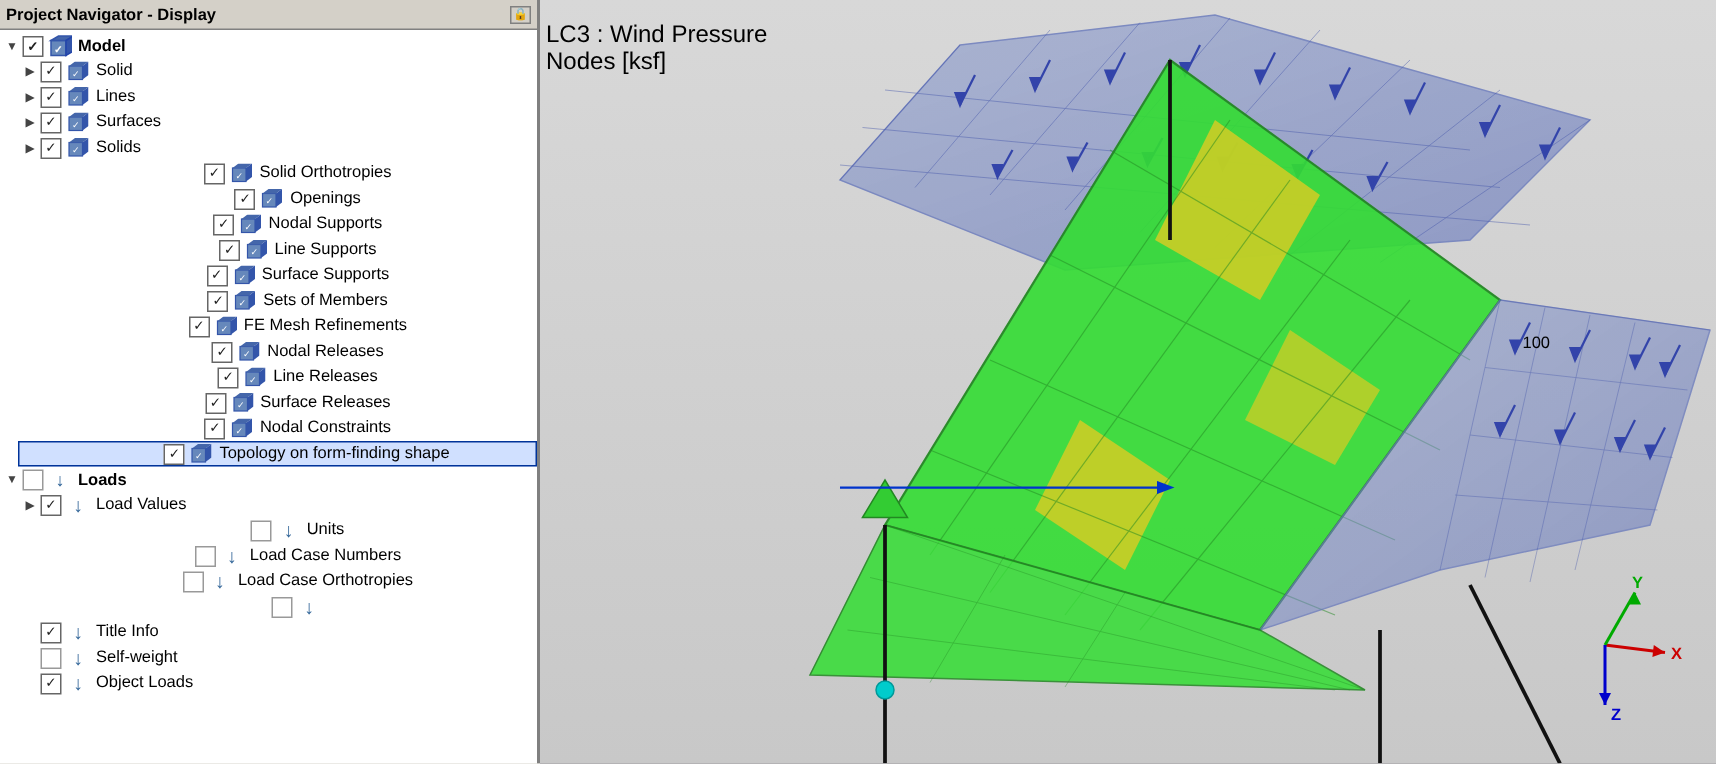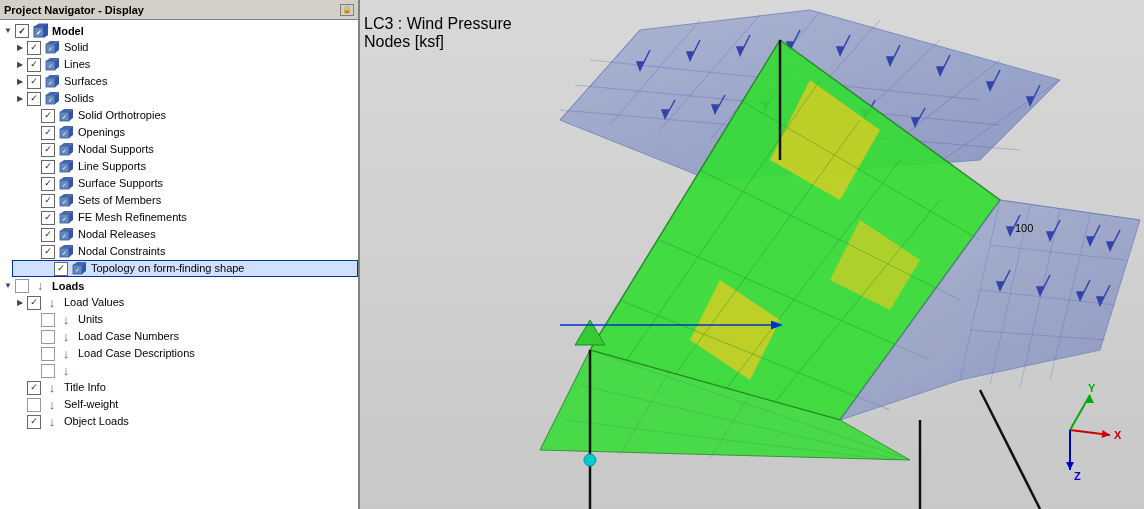--- a/index.html
+++ b/index.html
@@ -102,21 +102,21 @@
       align-items: center;
       justify-content: center;
     }
 
     .item-label {
       font-size: 11px;
       margin-left: 2px;
     }
 
     .indent-1 { padding-left: 14px; }
-    .indent-2 { padding-left: 28px; }
+    .indent-2 { padding-left: 28px; justify-content: center; }
 
     
     .viewport {
       flex: 1;
       background: #1a1a2e;
       position: relative;
       overflow: hidden;
     }
 
     .viewport-label {
@@ -347,20 +347,46 @@
             <span class="expand-icon"></span>
             <div class="checkbox-icon checkbox-checked"></div>
             <div class="node-icon">
               <svg width="14" height="14" viewBox="0 0 14 14">
       <rect x="1" y="3" width="9" height="9" fill="#6688bb" stroke="#3355aa" stroke-width="0.8"></rect>
       <polygon points="1,3 5,0 14,0 10,3" fill="#4466aa"></polygon>
       <polygon points="10,3 14,0 14,9 10,12" fill="#3355aa"></polygon>
       <text x="3" y="10" font-size="6" fill="white">✓</text>
     </svg>
             </div>
+            <span class="item-label">Line Releases</span>
+          </div>
+          <div class="tree-item indent-2">
+            <span class="expand-icon"></span>
+            <div class="checkbox-icon checkbox-checked"></div>
+            <div class="node-icon">
+              <svg width="14" height="14" viewBox="0 0 14 14">
+      <rect x="1" y="3" width="9" height="9" fill="#6688bb" stroke="#3355aa" stroke-width="0.8"></rect>
+      <polygon points="1,3 5,0 14,0 10,3" fill="#4466aa"></polygon>
+      <polygon points="10,3 14,0 14,9 10,12" fill="#3355aa"></polygon>
+      <text x="3" y="10" font-size="6" fill="white">✓</text>
+    </svg>
+            </div>
+            <span class="item-label">Surface Releases</span>
+          </div>
+          <div class="tree-item indent-2">
+            <span class="expand-icon"></span>
+            <div class="checkbox-icon checkbox-checked"></div>
+            <div class="node-icon">
+              <svg width="14" height="14" viewBox="0 0 14 14">
+      <rect x="1" y="3" width="9" height="9" fill="#6688bb" stroke="#3355aa" stroke-width="0.8"></rect>
+      <polygon points="1,3 5,0 14,0 10,3" fill="#4466aa"></polygon>
+      <polygon points="10,3 14,0 14,9 10,12" fill="#3355aa"></polygon>
+      <text x="3" y="10" font-size="6" fill="white">✓</text>
+    </svg>
+            </div>
             <span class="item-label">Nodal Constraints</span>
           </div>
           <div class="tree-item indent-2 highlighted" style="border: 1px solid rgb(0, 51, 153); background-color: rgb(208, 224, 255); color: rgb(0, 0, 0);">
             <span class="expand-icon"></span>
             <div class="checkbox-icon checkbox-checked"></div>
             <div class="node-icon">
               <svg width="14" height="14" viewBox="0 0 14 14">
       <rect x="1" y="3" width="9" height="9" fill="#6688bb" stroke="#3355aa" stroke-width="0.8"></rect>
       <polygon points="1,3 5,0 14,0 10,3" fill="#4466aa"></polygon>
       <polygon points="10,3 14,0 14,9 10,12" fill="#3355aa"></polygon>
@@ -404,21 +430,21 @@
               <span style="color:#336699;font-size:13px;font-weight:bold;">↓</span>
             </div>
             <span class="item-label">Load Case Numbers</span>
           </div>
           <div class="tree-item indent-2">
             <span class="expand-icon"></span>
             <div class="checkbox-icon checkbox-empty"></div>
             <div class="node-icon">
               <span style="color:#336699;font-size:13px;font-weight:bold;">↓</span>
             </div>
-            <span class="item-label">Load Case Descriptions</span>
+            <span class="item-label">Load Case Orthotropies</span>
           </div>
           <div class="tree-item indent-2">
             <span class="expand-icon"></span>
             <div class="checkbox-icon checkbox-empty"></div>
             <div class="node-icon">
               <span style="color:#336699;font-size:13px;font-weight:bold;">↓</span>
             </div>
           </div>
           <div class="tree-item indent-1">
             <span class="expand-icon"></span>

